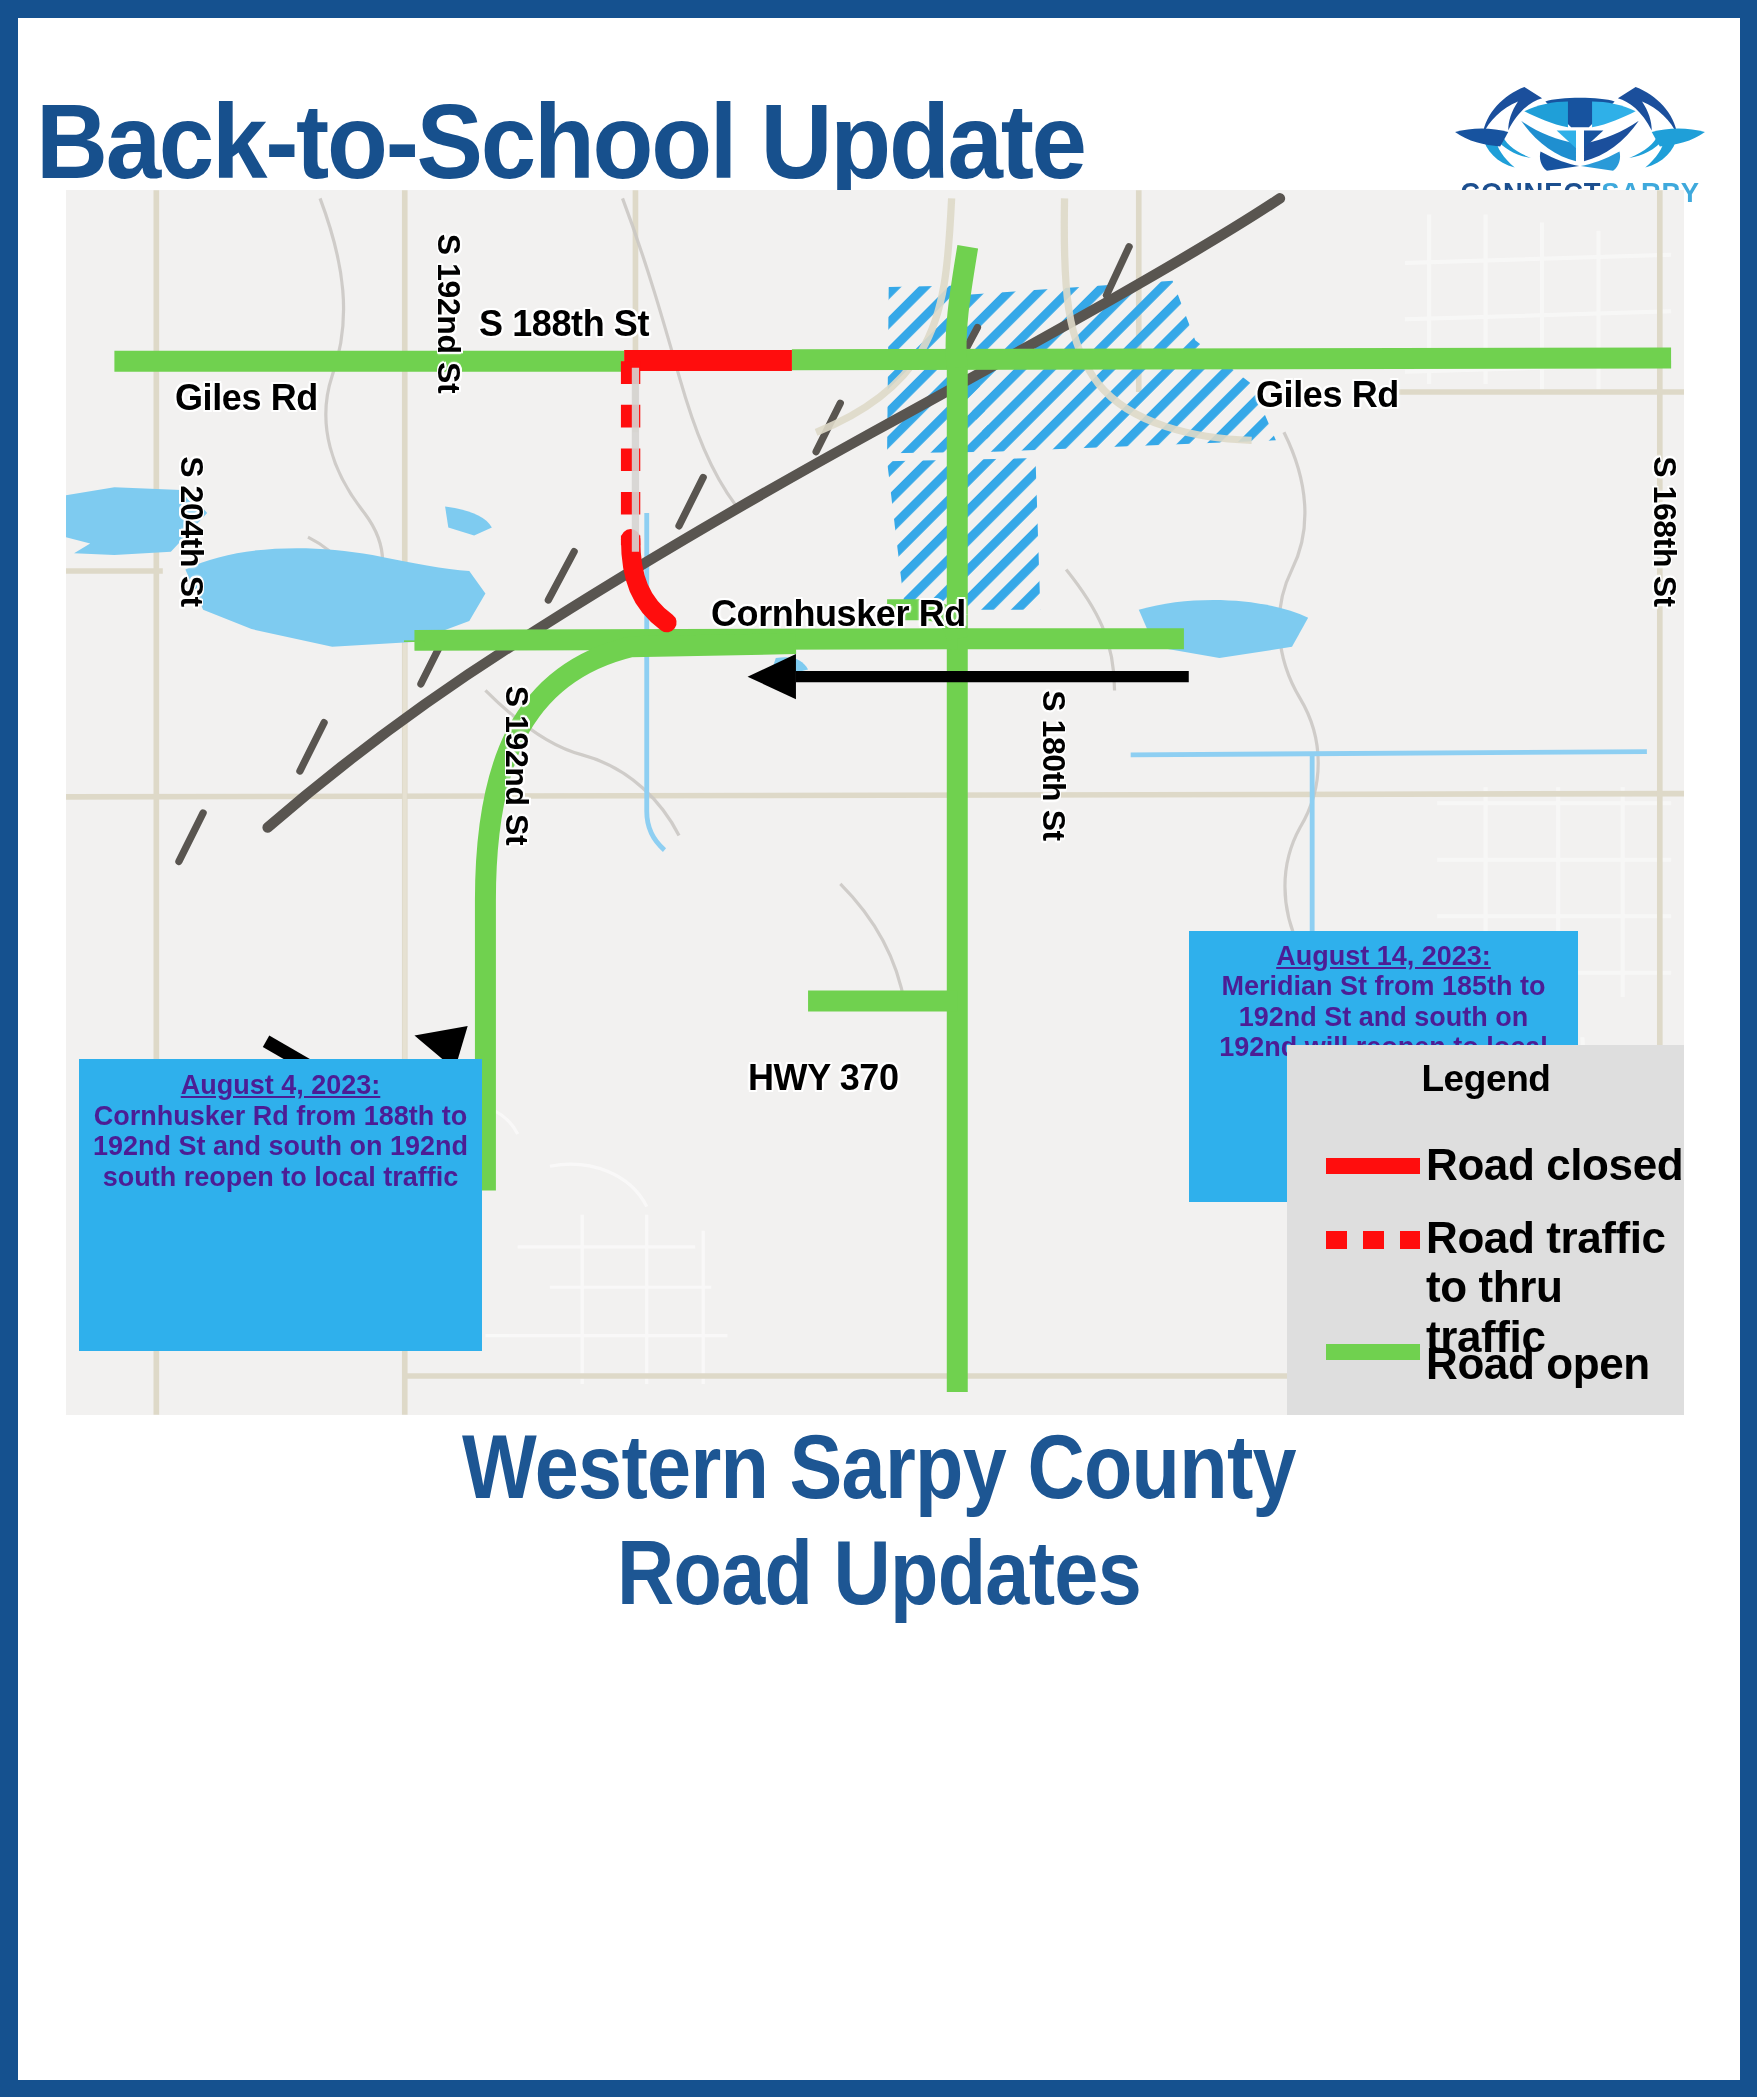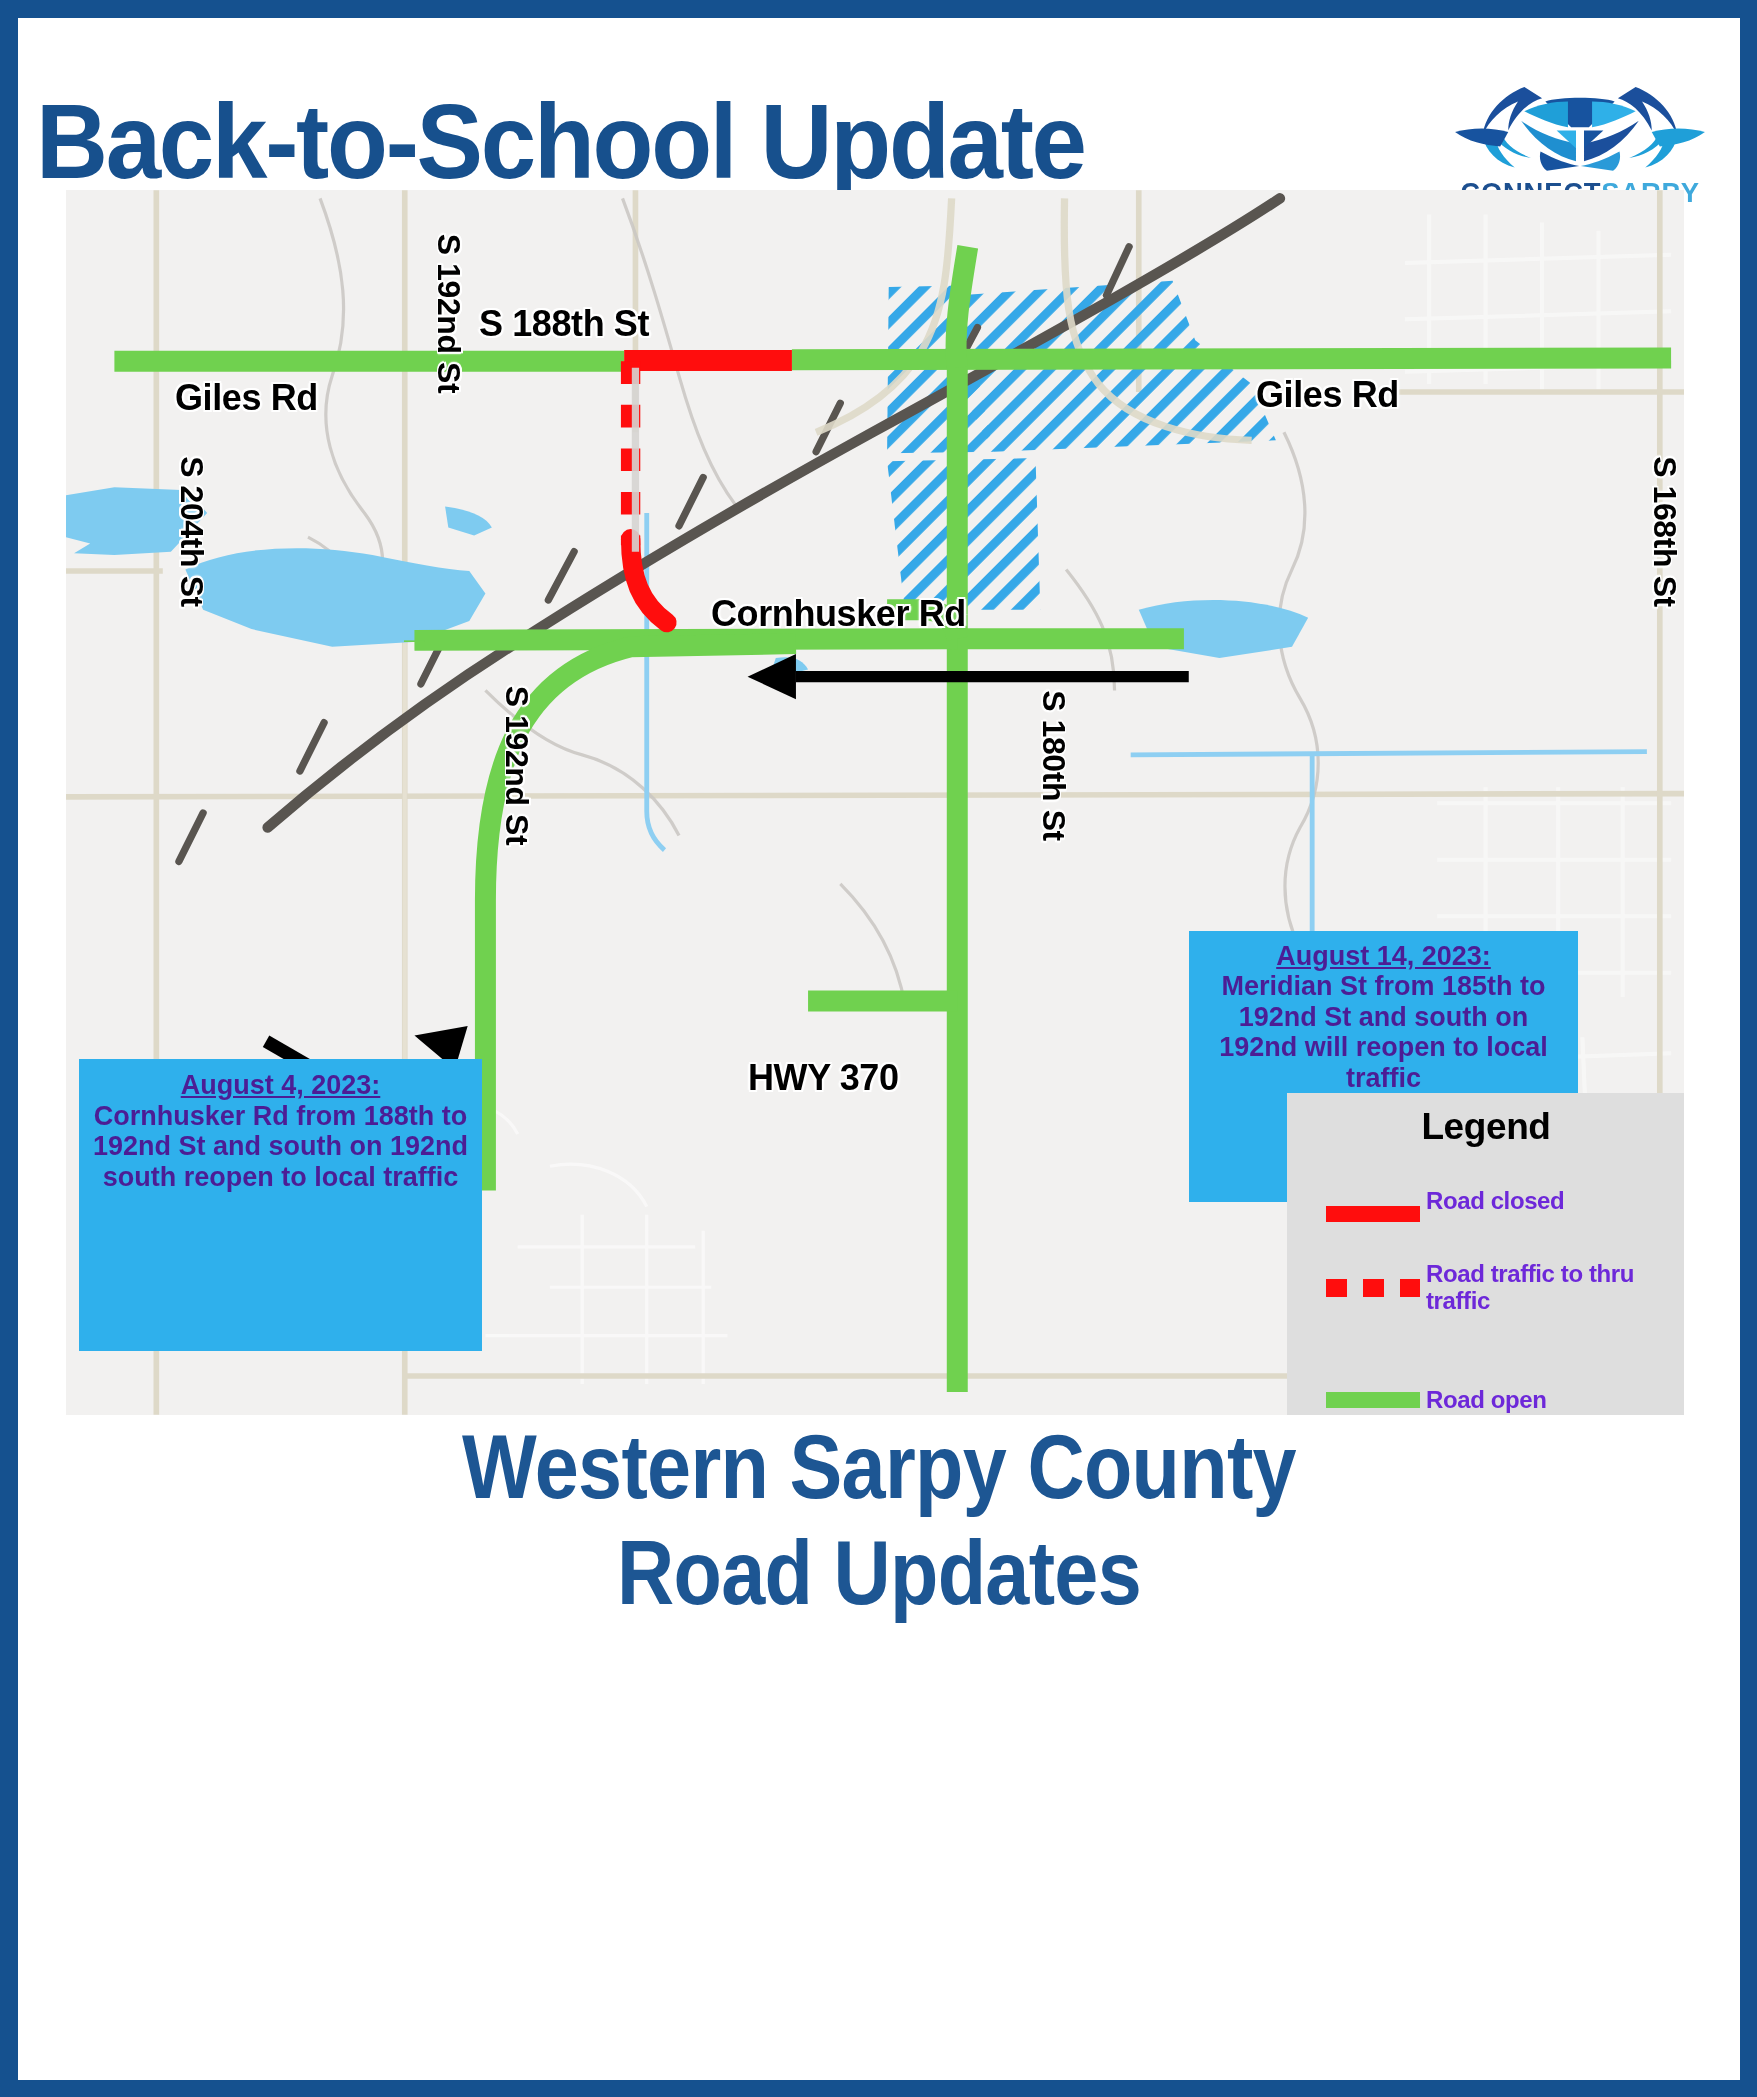--- a/index.html
+++ b/index.html
@@ -89,32 +89,31 @@
     left:1123px;top:741px;width:389px;height:271px;
     font-size:27px;padding:9.7px 9.7px 0 9.7px;
   }
 
   
   .legend{
     position:absolute;left:1221px;top:855px;
     width:398px;height:409px;
     background:#dedede;
     box-sizing:border-box;
-    margin-top:48px;
   }
   .legend-title{
     position:absolute;left:0;top:13px;width:398px;
     text-align:center;font-size:37px;font-weight:bold;color:#000;
     letter-spacing:-0.4px;
   }
   .legend-row{position:absolute;left:0;width:398px;}
   .legend-sym{position:absolute;left:39px;}
   .legend-txt{
     position:absolute;left:139px;
-    font-size:24px;font-weight:bold;color:#6d28d9;line-height:1.12;
+    font-size:44px;font-weight:bold;color:#000000;line-height:1.12;
     letter-spacing:-0.4px;
   }
   .sym-solid-red{width:94px;height:16px;background:#ff0d0d;}
   .sym-dash-red{width:94px;height:18px;
     background:repeating-linear-gradient(to right,#ff0d0d 0 21px,transparent 21px 37px);}
   .sym-solid-green{width:94px;height:16px;background:#70d14f;}
 
   .northlabel{
     position:absolute;left:40px;top:904px;
     font-size:47px;font-weight:bold;color:#000;

